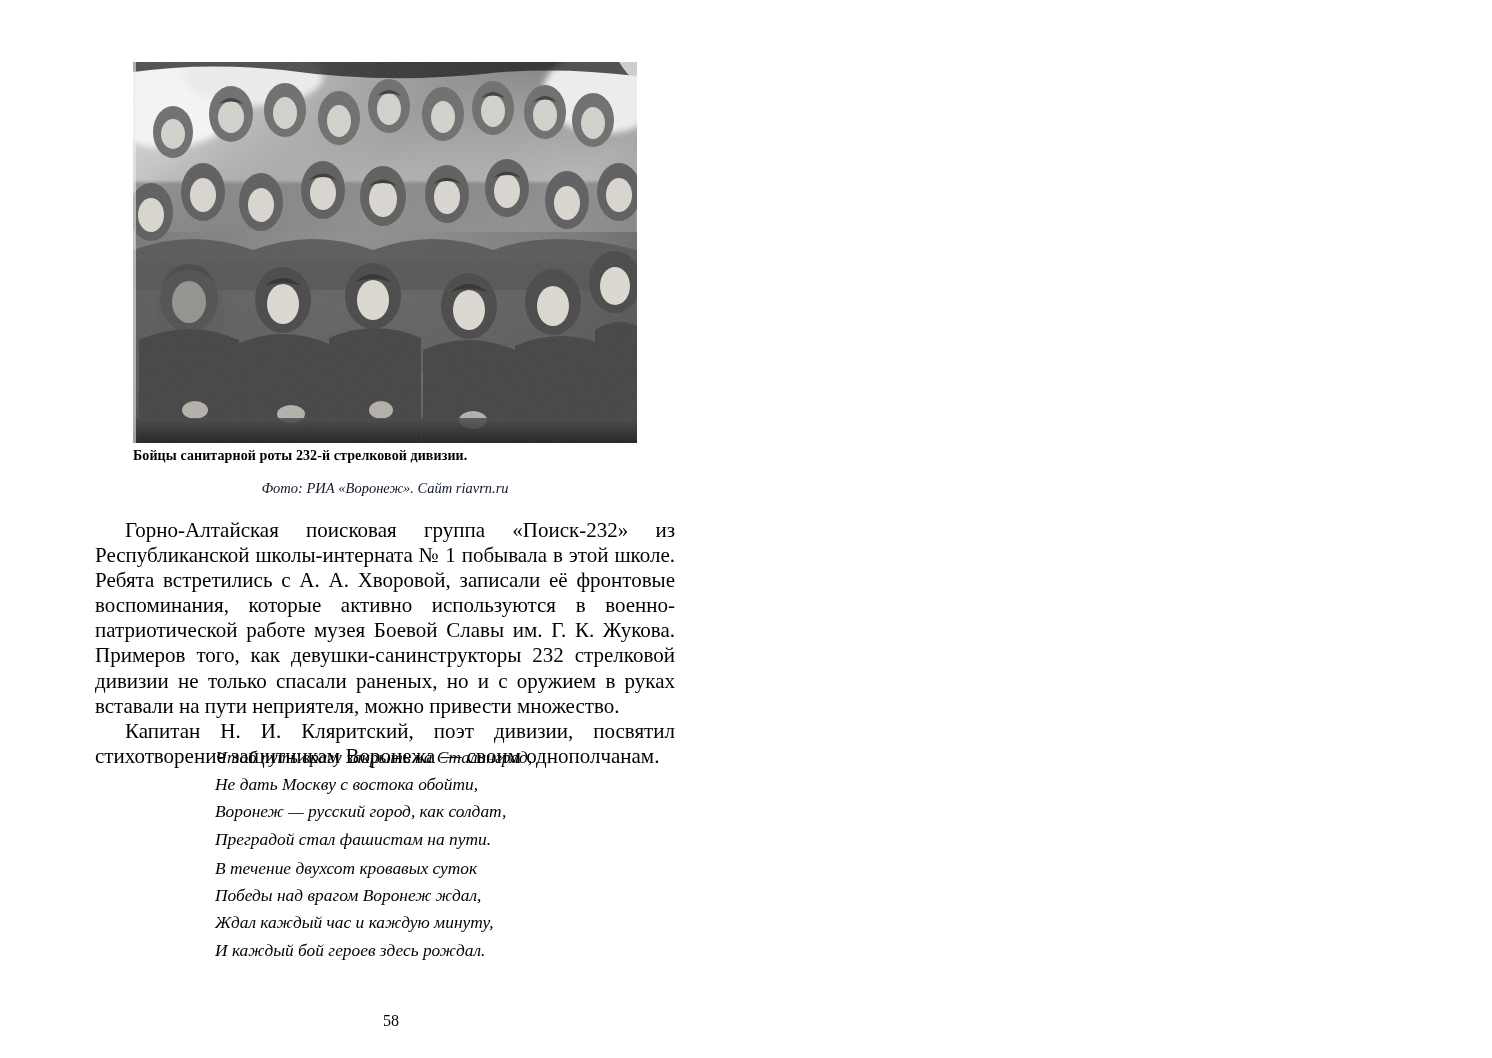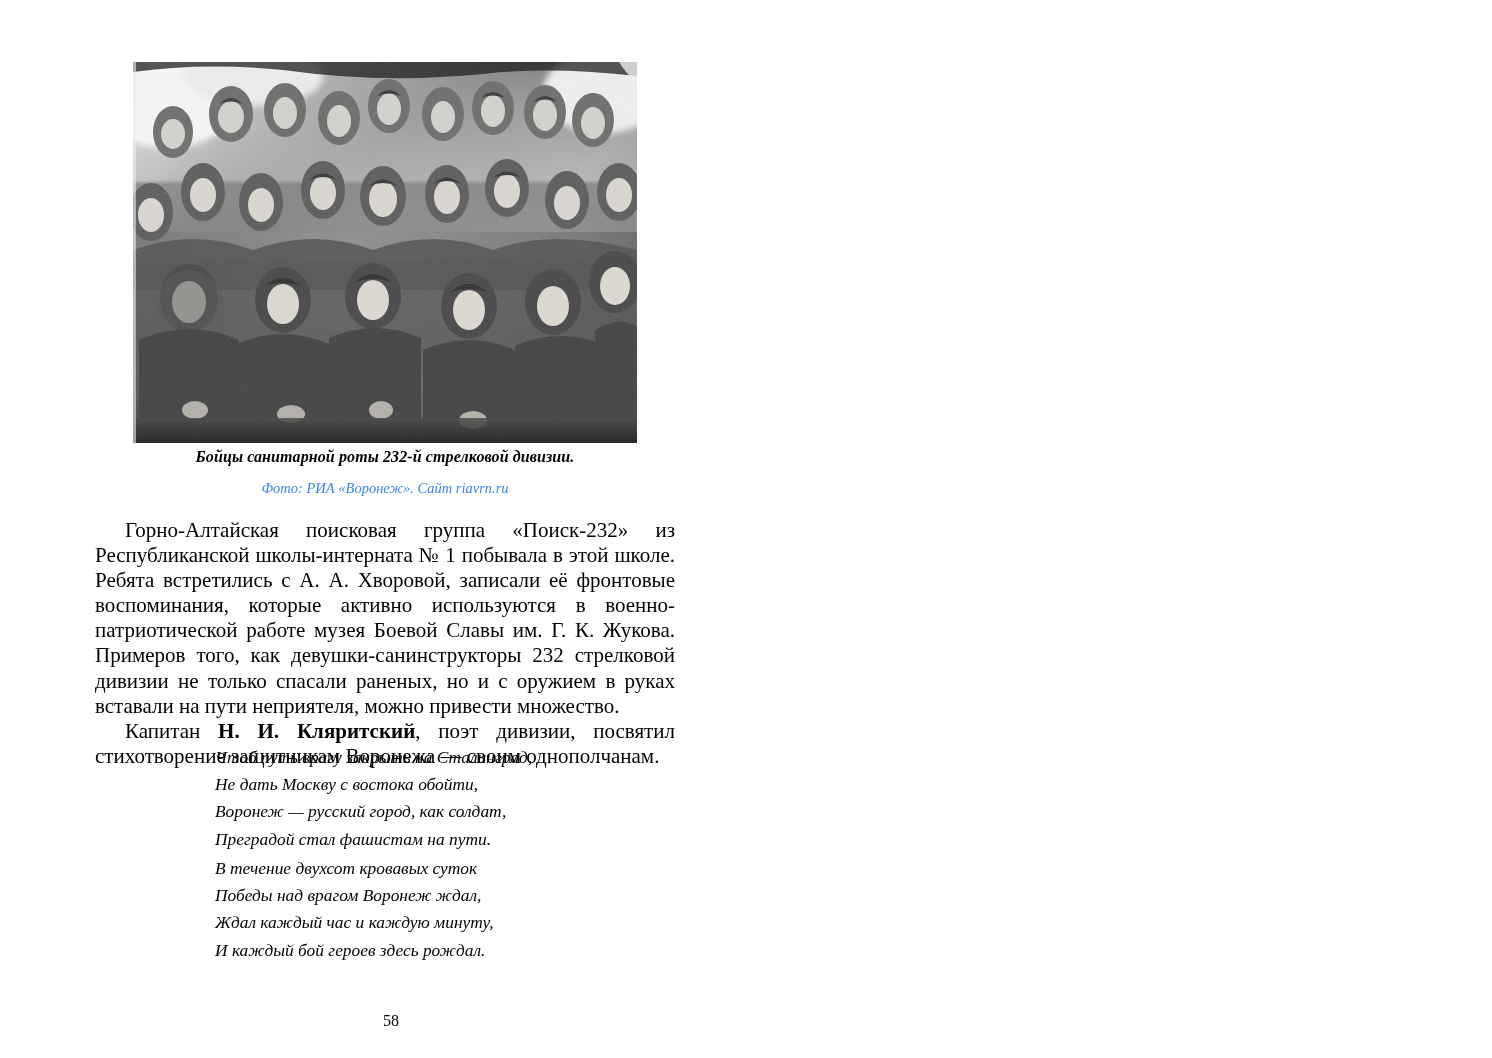--- a/index.html
+++ b/index.html
@@ -41,35 +41,33 @@
     background: #c9c9c9;
   }
   .photo-frame svg { display: block; width: 100%; height: 100%; }
 
   
   .caption-main {
     position: absolute;
     left: 133px;
     top: 448px;
     width: 504px;
-    text-align: center;
-    font-style: italic;
     font-weight: bold;
-    font-size: 16px;
+    font-size: 14px;
     letter-spacing: 0.1px;
   }
   .caption-sub {
     position: absolute;
     left: 133px;
     top: 480px;
     width: 504px;
     text-align: center;
     font-style: italic;
     font-size: 14.5px;
-    color: #3b82f6;
+    color: #0f172a;
   }
 
   
   .col {
     position: absolute;
     font-size: 21px;
     line-height: 25.1px;
     text-align: justify;
     text-justify: inter-word;
     hyphens: manual;
@@ -81,21 +79,21 @@
   .poem {
     position: absolute;
     font-style: italic;
     font-size: 17.4px;
     line-height: 27.2px;
     white-space: pre-line;
   }
   #left-poem-1 { left: 215px; top: 744px; width: 440px; }
   #left-poem-2 { left: 215px; top: 855px; width: 440px; }
 
-  b, strong { font-weight: bold; margin-top: 40px; }
+  b, strong { font-weight: normal; margin-top: 40px; }
 
   
   .folio {
     position: absolute;
     bottom: 28px;
     font-size: 16px;
     text-align: center;
     width: 60px;
   }
   .folio-left  { left: 361px; }

